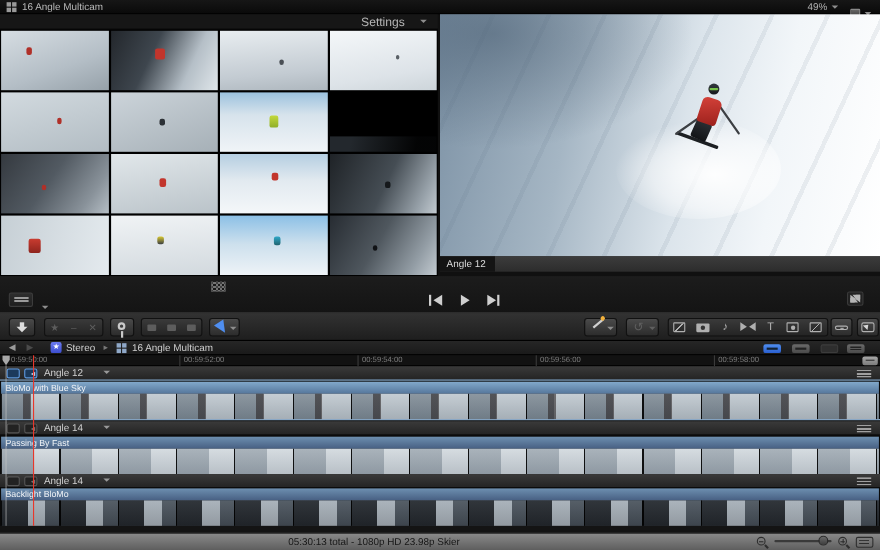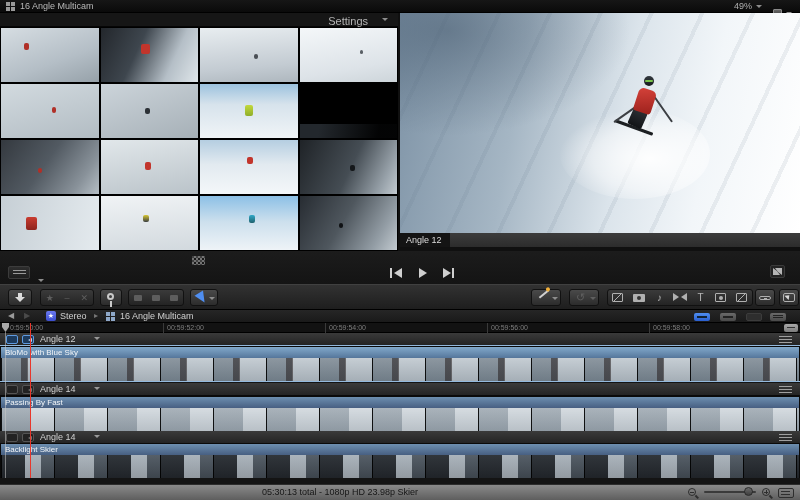--- a/index.html
+++ b/index.html
@@ -411,21 +411,21 @@
     </div>
 
     <div class="trk-header" style="top:98px">
       <span class="mon-icon"></span>
       <span class="spk-icon"></span>
       <span class="angle-name">Angle 14</span>
       <span class="trk-caret"></span>
       <span class="hamb"></span>
     </div>
     <div class="clip" style="top:110px">
-      <div class="clip-name cn2">Backlight Skier</div>
+      <div class="clip-name cn2">Backlight BloMo</div>
       <div class="filmstrip fs3"></div>
     </div>
 
   </div>
 
   <div id="playhead-line"></div>
   <div id="skimmer"></div>
 
   <div id="statusbar" class="abs">
     <div id="status-text">05:30:13 total - 1080p HD 23.98p Skier</div>

